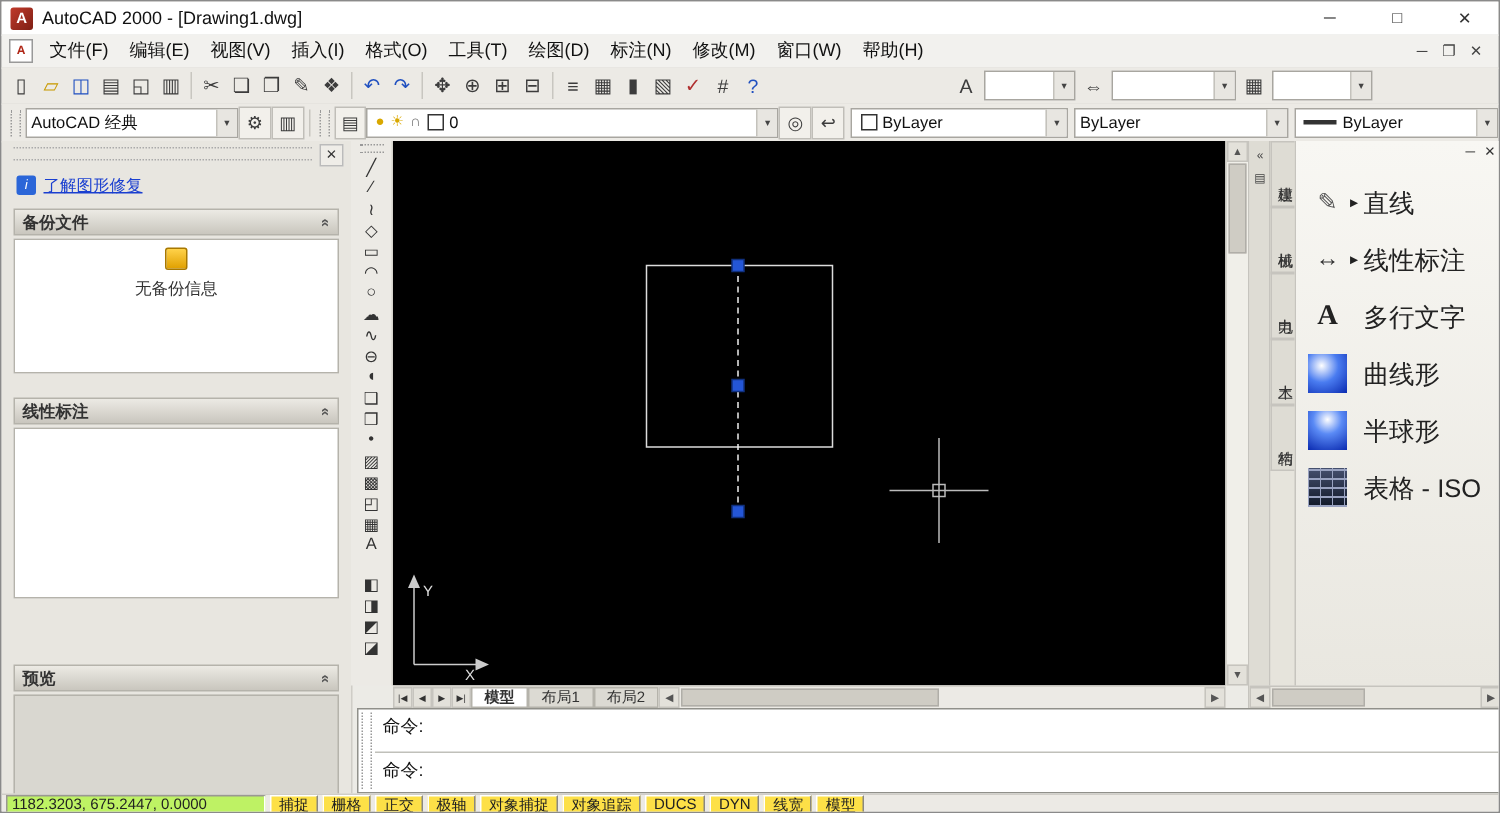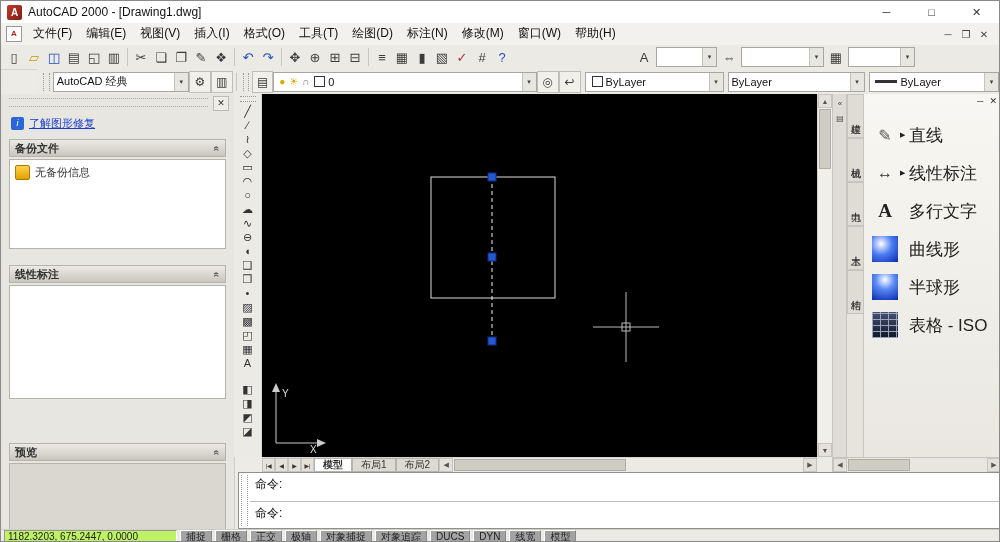--- a/index.html
+++ b/index.html
@@ -21,21 +21,21 @@
   .mdi-doc{width:14px;height:14px;margin:0 4px 0 5px;background:#fff;border:1px solid #999;color:#b02818;
     font-size:8px;font-weight:bold;text-align:center;line-height:13px;}
   .menu-items{display:flex;height:100%;}
   .menu-item{padding:0 7px;line-height:21px;color:#111;}
   .mdi-controls{margin-left:auto;display:flex;padding-right:6px;color:#444;font-size:10px;}
   .mdi-controls span{width:18px;text-align:center;}
 
   
   .tb{position:absolute;left:0;right:0;background:#eceae5;border-bottom:1px solid #d5d3cc;display:flex;align-items:center;padding-left:3px;}
   #tb1{top:44px;height:24px;}
-  #tb2{top:68px;height:25px;margin-left:36px;}
+  #tb2{top:68px;height:25px;}
   .tbgroup{display:flex;align-items:center;}
   .tbtn{width:20px;height:20px;display:flex;align-items:center;justify-content:center;font-size:13px;color:#3c3c3c;}
   .tbtn[data-c="y"] i{color:#c89a00;}
   .tbtn[data-c="b"] i{color:#2050c0;}
   .tbtn[data-c="r"] i{color:#b03030;}
   .tsep{width:1px;height:18px;background:#c8c6c0;margin:0 3px;}
   .vgrip{width:5px;height:18px;border-left:1px dotted #999;border-right:1px dotted #999;margin:0 3px;}
   .combo{height:18px;background:#fff;border:1px solid #a8a6a0;display:flex;align-items:center;font-size:11px;padding-left:3px;color:#111;}
   .combo .arrow{margin-left:auto;width:13px;height:100%;background:#e8e6e1;border-left:1px solid #c4c2bc;
     display:flex;align-items:center;justify-content:center;font-size:7px;color:#444;}
@@ -63,21 +63,21 @@
   .panel-link{color:#1a3fd0;font-size:11px;text-decoration:underline;}
   .section-header{margin:8px 8px 0 8px;height:16px;background:linear-gradient(#eceae4,#c9c6be);border:1px solid #b5b3ab;
     display:flex;align-items:center;font-size:11px;font-weight:bold;color:#333;padding:0 5px;}
   .section-chev{margin-left:auto;color:#555;font-size:10px;transform:rotate(90deg);}
   .panel-box{margin:2px 8px 0 8px;background:#fff;border:1px solid #b5b3ab;}
   #backup-box{height:88px;}
   #details-box{height:112px;}
   #preview-box{height:72px;background:#d9d7d0;}
   #details-header{margin-top:16px;}
   #preview-header{margin-top:44px;}
-  .backup-row{display:flex;align-items:center;gap:5px;padding:5px;}
+  .backup-row{display:flex;align-items:center;gap:5px;padding:5px;flex-direction:column;}
   .warn-icon{width:13px;height:13px;background:linear-gradient(#ffd24a,#e0a000);border:1px solid #a87800;border-radius:2px;flex:none;}
   .backup-text{font-size:11px;color:#333;}
 
   
   .draw-toolbar{position:absolute;left:233px;top:93px;width:28px;height:363px;background:#eceae5;border-right:1px solid #d5d3cc;
     display:flex;flex-direction:column;align-items:center;padding-top:2px;box-sizing:border-box;}
   .hgrip{width:16px;height:4px;border-top:1px dotted #999;border-bottom:1px dotted #999;margin-bottom:2px;flex:none;}
   .dgroup{display:flex;flex-direction:column;align-items:center;}
   .dbtn{width:22px;height:14px;display:flex;align-items:center;justify-content:center;font-size:11px;color:#333;flex:none;}
   .dgap{height:12px;flex:none;}
@@ -135,21 +135,21 @@
   .cmd-grip{width:5px;border-left:1px dotted #999;border-right:1px dotted #999;margin:2px 2px;}
   .cmd-main{flex:1;display:flex;flex-direction:column;font-size:12px;color:#111;}
   .cmd-history{flex:1;padding:3px 5px;border-bottom:1px solid #c0c0ba;}
   .cmd-input{height:20px;padding:3px 5px;}
 
   
   .statusbar{position:absolute;left:0;top:528px;width:1000px;height:14px;background:#eceae5;border-top:1px solid #cfcdc7;
     display:flex;align-items:center;font-size:10px;gap:3px;padding-left:3px;box-sizing:border-box;}
   .coords{width:165px;height:12px;border:1px solid;border-color:#9a9892 #ffffff #ffffff #9a9892;background:#bef264;
     padding:0 3px;color:#222;display:flex;align-items:center;flex:none;}
-  .sbtn{height:12px;border:1px solid;border-color:#ffffff #8a8882 #8a8882 #ffffff;background:#a3a3a3;
+  .sbtn{height:12px;border:1px solid;border-color:#ffffff #8a8882 #8a8882 #ffffff;background:#fde047;
     padding:0 5px;display:flex;align-items:center;color:#222;flex:none;}
 </style>
 </head>
 <body>
 
 <div id="window">
 
   <div class="titlebar">
     <span class="app-icon">A</span>
     <span class="title-text">AutoCAD 2000 - [Drawing1.dwg]</span>

